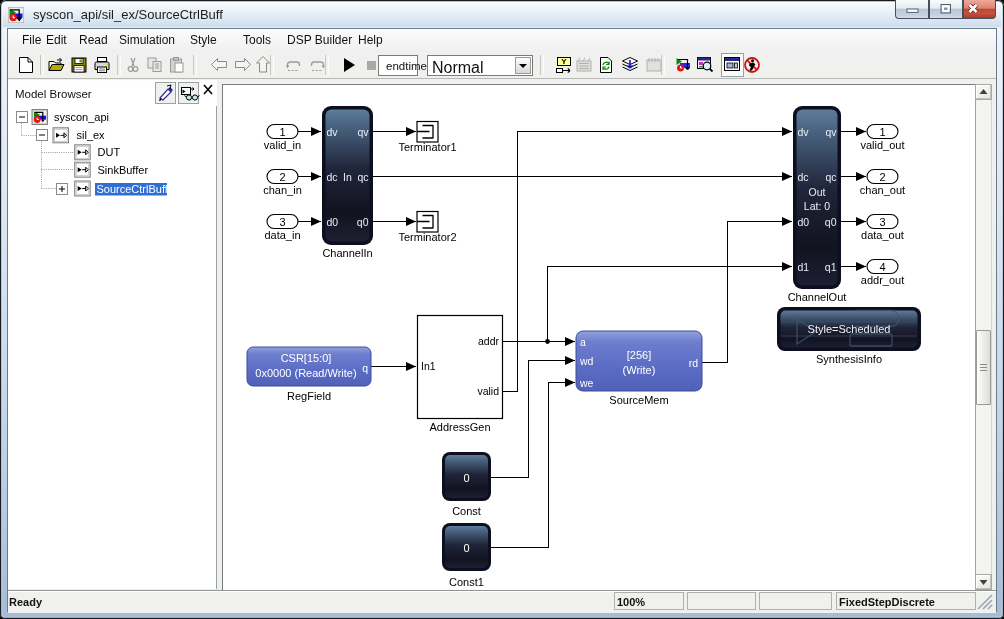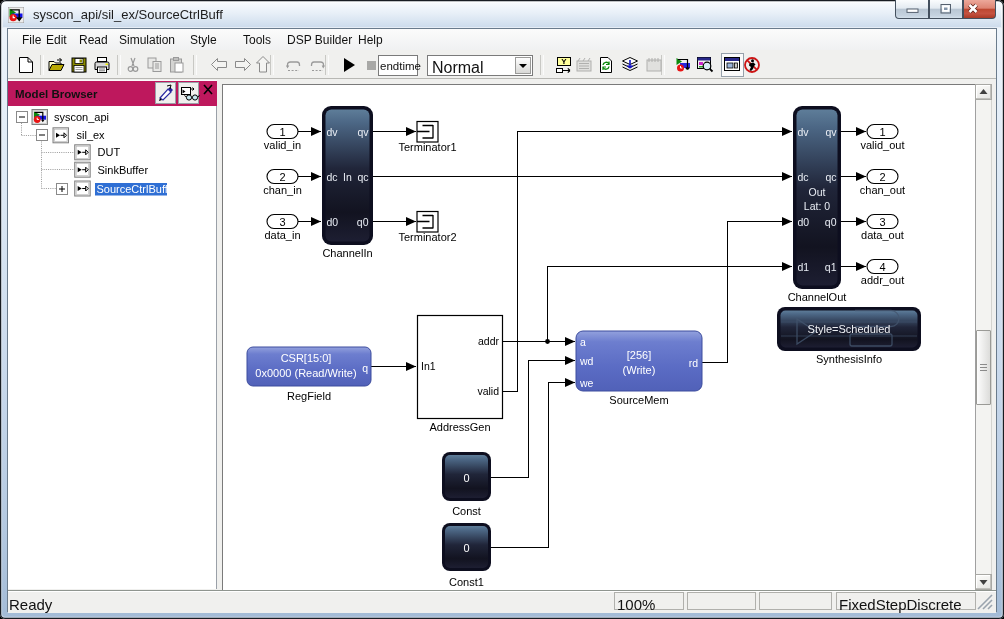--- a/index.html
+++ b/index.html
@@ -9,36 +9,36 @@
   #frame{position:absolute;left:0;top:0;width:1004px;height:619px;background:linear-gradient(180deg,#f0f6fc 0%,#dde9f5 30%,#c9d9ec 60%,#b3c8e0 86%,#a3bbd6 100%);border-radius:6px 6px 5px 5px;box-shadow:0 0 0 1.2px #181c22 inset, 0 0 0 2.2px rgba(255,255,255,.45) inset;}
   #titletext{position:absolute;left:33px;top:7px;font-size:13px;color:#1c1c1c;}
   .cap{position:absolute;top:0;height:19px;border:1px solid #44505e;border-top:none;box-sizing:border-box;}
   
   #client{position:absolute;left:7px;top:28px;width:990px;height:584px;background:#f0f0ee;border:1px solid #6a7b8c;box-sizing:border-box;}
   #menubar{position:absolute;left:8px;top:29px;width:988px;height:21px;background:linear-gradient(#fbfbfb,#f0f1f2);border-bottom:1px solid #e0e0e0;}
   .mi{position:absolute;top:33px;font-size:12px;color:#111;}
   #toolbar{position:absolute;left:8px;top:50px;width:988px;height:29px;background:#f0f0ee;border-bottom:1px solid #b8b8b4;box-sizing:border-box;}
   .tsep{position:absolute;top:55px;width:2px;height:20px;border-left:1px solid #c8c8c4;border-right:1px solid #fbfbfb;}
   
-  #mbhead{position:absolute;left:8px;top:80px;width:214px;height:26px;background:#be185d;border-top:1px solid #fcfcfc;font-weight:bold;}
+  #mbhead{position:absolute;left:8px;top:80px;width:214px;height:26px;background:#ffffff;border-top:1px solid #fcfcfc;}
   #mbhead span{position:absolute;left:7px;top:7px;font-size:11.5px;color:#111;}
   .mbbtn{position:absolute;top:82px;width:21px;height:22px;background:#f0f0ee;border:1px solid #9aa0a8;box-sizing:border-box;}
   
   #tree{position:absolute;left:8px;top:106px;width:208px;height:483px;background:#fff;border-right:1px solid #9aa0a8;box-sizing:content-box;}
   #splitter{position:absolute;left:217px;top:80px;width:6px;height:509px;background:#f0f0ee;}
   
   #canvas{position:absolute;left:222px;top:84px;width:753px;height:506px;background:#fff;border-left:1px solid #7a7a7a;border-top:1px solid #7a7a7a;box-sizing:border-box;}
   
   #vscroll{position:absolute;left:975px;top:84px;width:17px;height:506px;background:#f3f3f1;border:1px solid #d4d4d0;border-left:1px solid #a0a0a0;box-sizing:border-box;}
   .sbtn{position:absolute;left:975px;width:17px;height:16px;background:linear-gradient(160deg,#fcfcfa,#e4e4e2);border:1px solid #a8a8a4;box-sizing:border-box;box-shadow:inset -1px -1px 0 #c0c0bc, inset 1px 1px 0 #ffffff;}
   #sthumb{position:absolute;left:976px;top:330px;width:15px;height:75px;background:linear-gradient(90deg,#fdfdfd,#dcdcda);border:1px solid #9a9a96;box-sizing:border-box;border-radius:1px;}
   
   #status{position:absolute;left:8px;top:591px;width:988px;height:21px;background:#f0f0ee;border-top:1px solid #fff;}
   .spanel{position:absolute;top:592px;height:18px;border:1px solid #b0b0ac;box-sizing:border-box;}
-  .stext{position:absolute;font-size:15px;color:#111;}
+  .stext{position:absolute;font-size:11px;color:#111;font-weight:bold;}
 </style>
 </head>
 <body>
 <div id="frame"></div>
 <div class="abs" style="left:2px;top:2px;width:1000px;height:26px;border-radius:5px 5px 0 0;background:linear-gradient(180deg,#f8fbfe 0%,#e9f0f8 40%,#d8e4f1 75%,#cbdaeb 100%);box-shadow:0 0 0 1px rgba(255,255,255,.5) inset;"></div>
 
 <svg class="abs" style="left:8px;top:7px" width="16" height="16" viewBox="0 0 16 16">
   <rect x="0" y="0" width="16" height="16" fill="#ececec" stroke="#9a9a9a" stroke-width="1"></rect>
   <polygon points="1.5,1.5 1.5,10 8,5.5" fill="#0c8a0c"></polygon>
   <rect x="4" y="6.5" width="10.5" height="4.2" fill="#1414e6"></rect>
@@ -219,21 +219,21 @@
     <circle cx="8" cy="8" r="7" fill="none" stroke="#cc1414" stroke-width="1.8"></circle>
     <line x1="3" y1="3.2" x2="13" y2="12.8" stroke="#cc1414" stroke-width="1.8"></line>
     <g fill="#000">
         <circle cx="8.5" cy="3.8" r="1.5"></circle>
         <path d="M5.5,6.5 l4,-1 2,2 -1.5,1.5 -1,3 -2,2 -1.5,-1 1.5,-3 -2,-1.5 z"></path>
       </g>
   </g>
 </svg>
 
 <div class="abs" style="left:378px;top:55px;width:40px;height:21px;background:#fff;border:1px solid #7a7a7a;box-sizing:border-box;overflow:hidden;"></div>
-<span class="abs" style="left:380px;top:60px;font-size:11.5px;color:#111;">endtime</span>
+<span class="abs" style="left:380px;top:60px;font-size:11.5px;color:#111;padding-left:6px;">endtime</span>
 
 <div class="abs" style="left:427px;top:55px;width:106px;height:21px;background:#fff;border:1px solid #7a7a7a;box-sizing:border-box;"></div>
 <span class="abs" style="left:432px;top:59px;font-size:16px;color:#111;">Normal</span>
 <div class="abs" style="left:515px;top:57px;width:16px;height:17px;background:linear-gradient(#fefefe,#d8d8d6);border:1px solid #9a9a98;box-sizing:border-box;"></div>
 <svg class="abs" style="left:515px;top:57px" width="16" height="17">
     <polygon points="4,7 12,7 8,11" fill="#000"></polygon>
   </svg>
 
 <div id="mbhead">
     <span>Model Browser</span>

